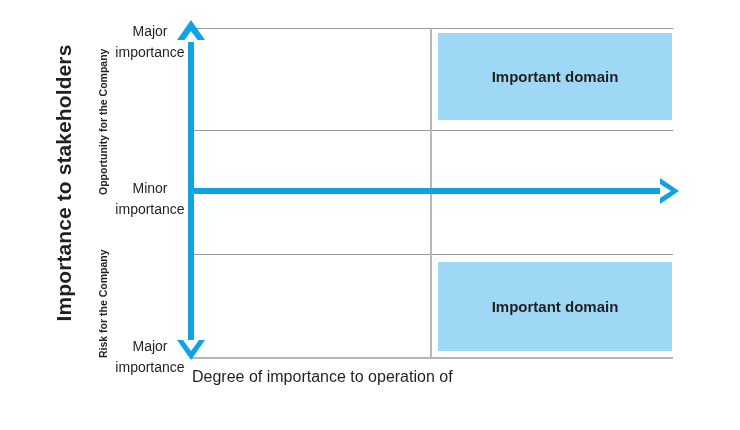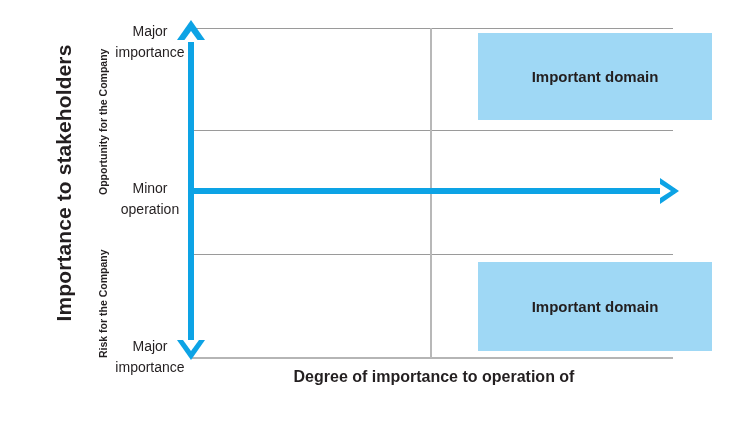--- a/index.html
+++ b/index.html
@@ -178,59 +178,58 @@
 
   
   .domain-box {
     position: absolute;
     left: 438px;
     width: 234px;
     background: #9fd8f5;
     display: flex;
     align-items: center;
     justify-content: center;
-    margin-left: 40px;
   }
   #domain-box-upper { top: 33px; height: 87px; }
   #domain-box-lower { top: 262px; height: 89px; }
   .domain-box-label {
     font-size: 15px;
     font-weight: bold;
     color: #231f20;
     white-space: nowrap;
   }
 
   
   #axis-title-x {
     position: absolute;
     left: 192px;
     top: 366px;
     width: 484px;
-    text-align: center;
+    text-align: left;
     font-size: 16px;
-    font-weight: bold;
+    font-weight: normal;
     line-height: 21px;
     color: #231f20;
   }
   #axis-title-x .line { display: block; }
 </style>
 </head>
 <body>
 
 <div id="canvas">
 
   <div class="axis-title-y">Importance to stakeholders</div>
 
   <div class="axis-sub" id="sub-opportunity">Opportunity for the Company</div>
   <div class="axis-sub" id="sub-risk">Risk for the Company</div>
 
   <div class="tick-label" id="tick-top">Major
 importance</div>
   <div class="tick-label" id="tick-middle">Minor
-operation</div>
+importance</div>
   <div class="tick-label" id="tick-bottom">Major
 importance</div>
 
   <div class="hline" id="hline-1"></div>
   <div class="hline" id="hline-2"></div>
   <div class="hline" id="hline-3"></div>
   <div class="hline" id="hline-4"></div>
 
   <div class="vline"></div>
 

